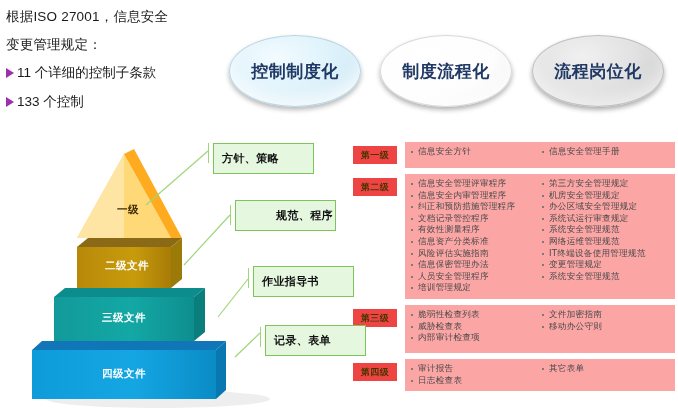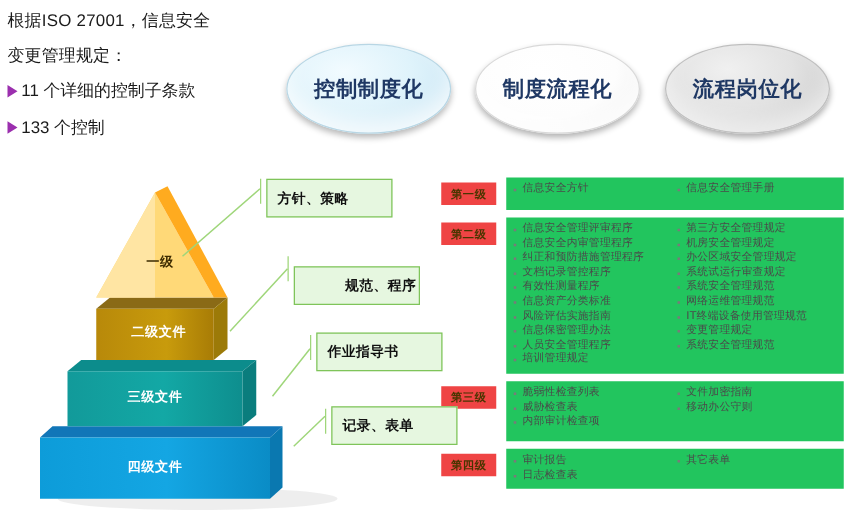--- a/index.html
+++ b/index.html
@@ -80,21 +80,21 @@
   #table { position: absolute; left: 353px; top: 142px; width: 322px; }
   .row { position: relative; display: flex; align-items: flex-start; margin-bottom: 6px; }
   .badge {
     flex: none; width: 44px; background: #ef4444;
     color: #4a3500; font-size: 9px; font-weight: bold;
     text-align: center; padding: 3px 0 2px; letter-spacing: .5px;
     font-family: "DejaVu Sans", sans-serif;
     margin-right: 8px; margin-top: 4px;
   }
   .panel {
-    flex: 1; background: #22c55e; display: flex;
+    flex: 1; background: #fca5a5; display: flex;
     padding: 4px 6px 5px 6px; min-height: 22px;
   }
   .col { flex: 1; }
   .col + .col { margin-left: 4px; }
   .li {
     display: flex; align-items: flex-start; gap: 5px;
     font-size: 8.6px; color: #4a4a4a; line-height: 11.6px;
     font-family: "DejaVu Sans", sans-serif; letter-spacing: .25px;
     white-space: nowrap;
   }
@@ -190,21 +190,21 @@
     <line x1="105" y1="212" x2="130" y2="188" stroke="#9fd67a" stroke-width="1.2"></line>
   </svg>
   <div class="leader-v" style="left:208px; top:143px; height:20px;"></div>
   <div class="leader-v" style="left:230px; top:205px; height:20px;"></div>
   <div class="leader-v" style="left:248px; top:268px; height:20px;"></div>
   <div class="leader-v" style="left:260px; top:327px; height:20px;"></div>
 
   <div class="callout" style="left:213px; top:143px; width:101px; height:31px; z-index:4;">
     <span>方针、策略</span>
   </div>
-  <div class="callout" style="left:235px; top:213px; width:101px; height:31px; z-index:4;padding-left:40px;">
+  <div class="callout" style="left:235px; top:200px; width:101px; height:31px; z-index:4;padding-left:40px;">
     <span>规范、程序</span>
   </div>
   <div class="callout" style="left:253px; top:266px; width:101px; height:31px; z-index:4;">
     <span>作业指导书</span>
   </div>
   <div class="callout" style="left:265px; top:325px; width:101px; height:31px; z-index:4;">
     <span>记录、表单</span>
   </div>
 
   <div id="table">

